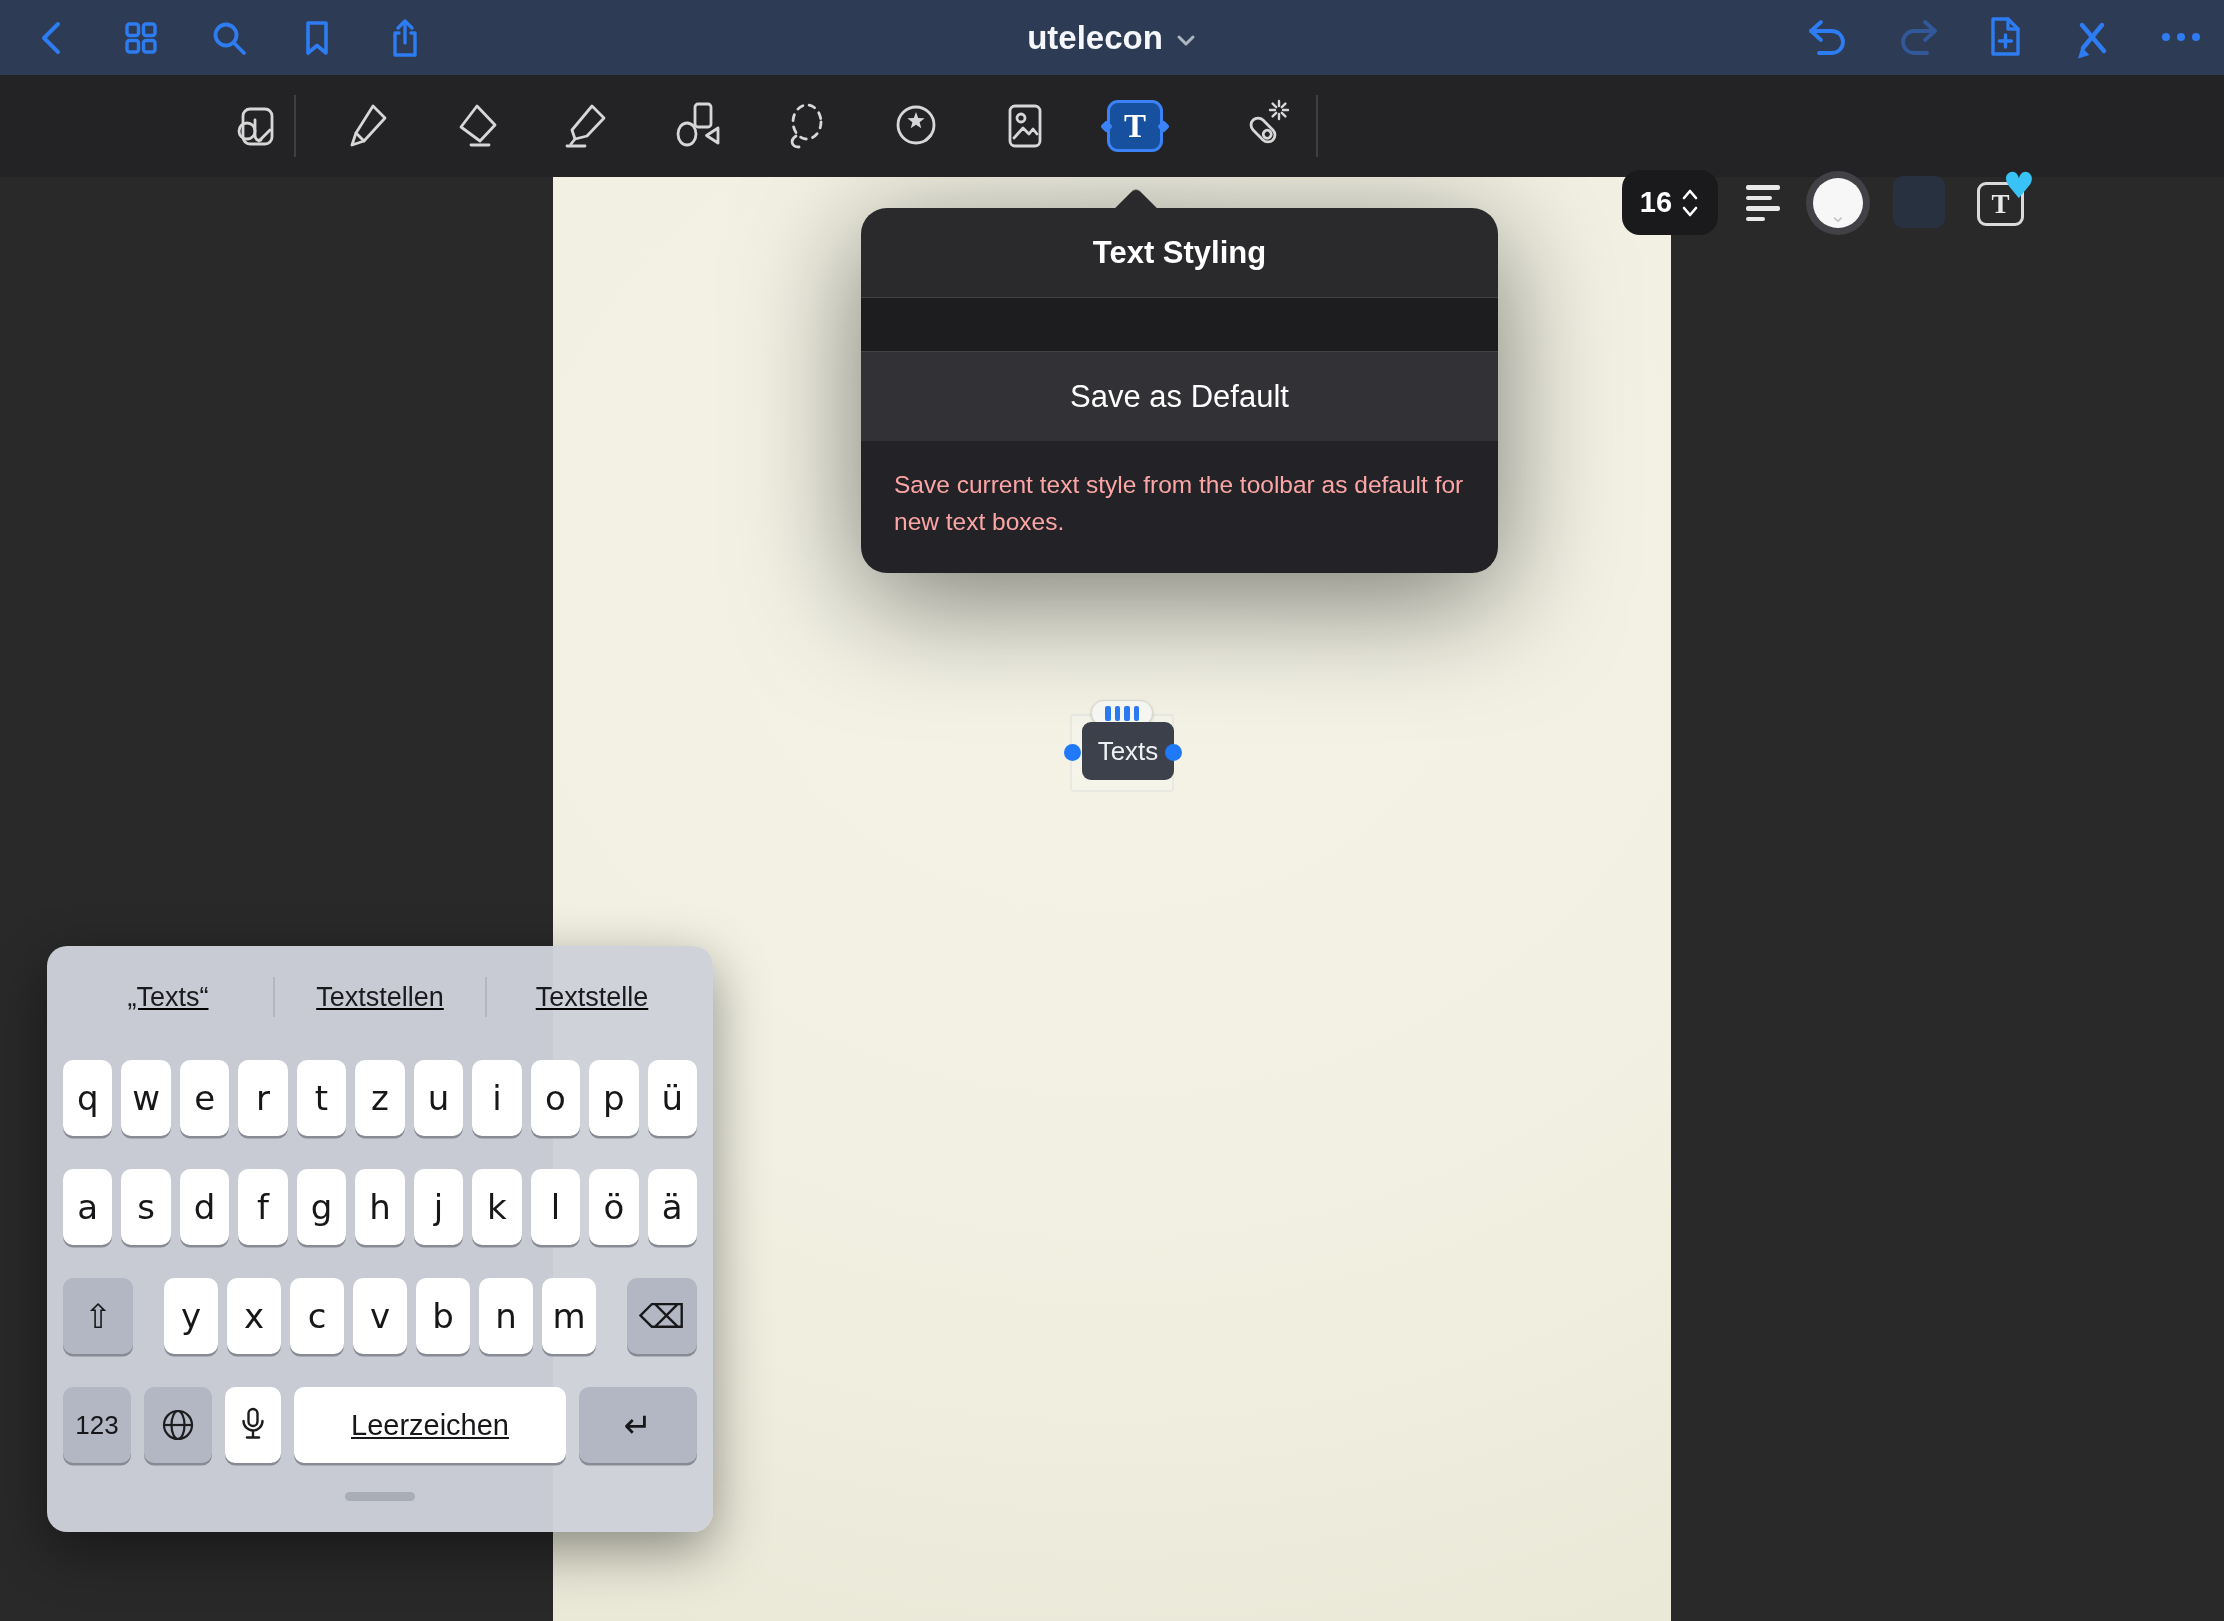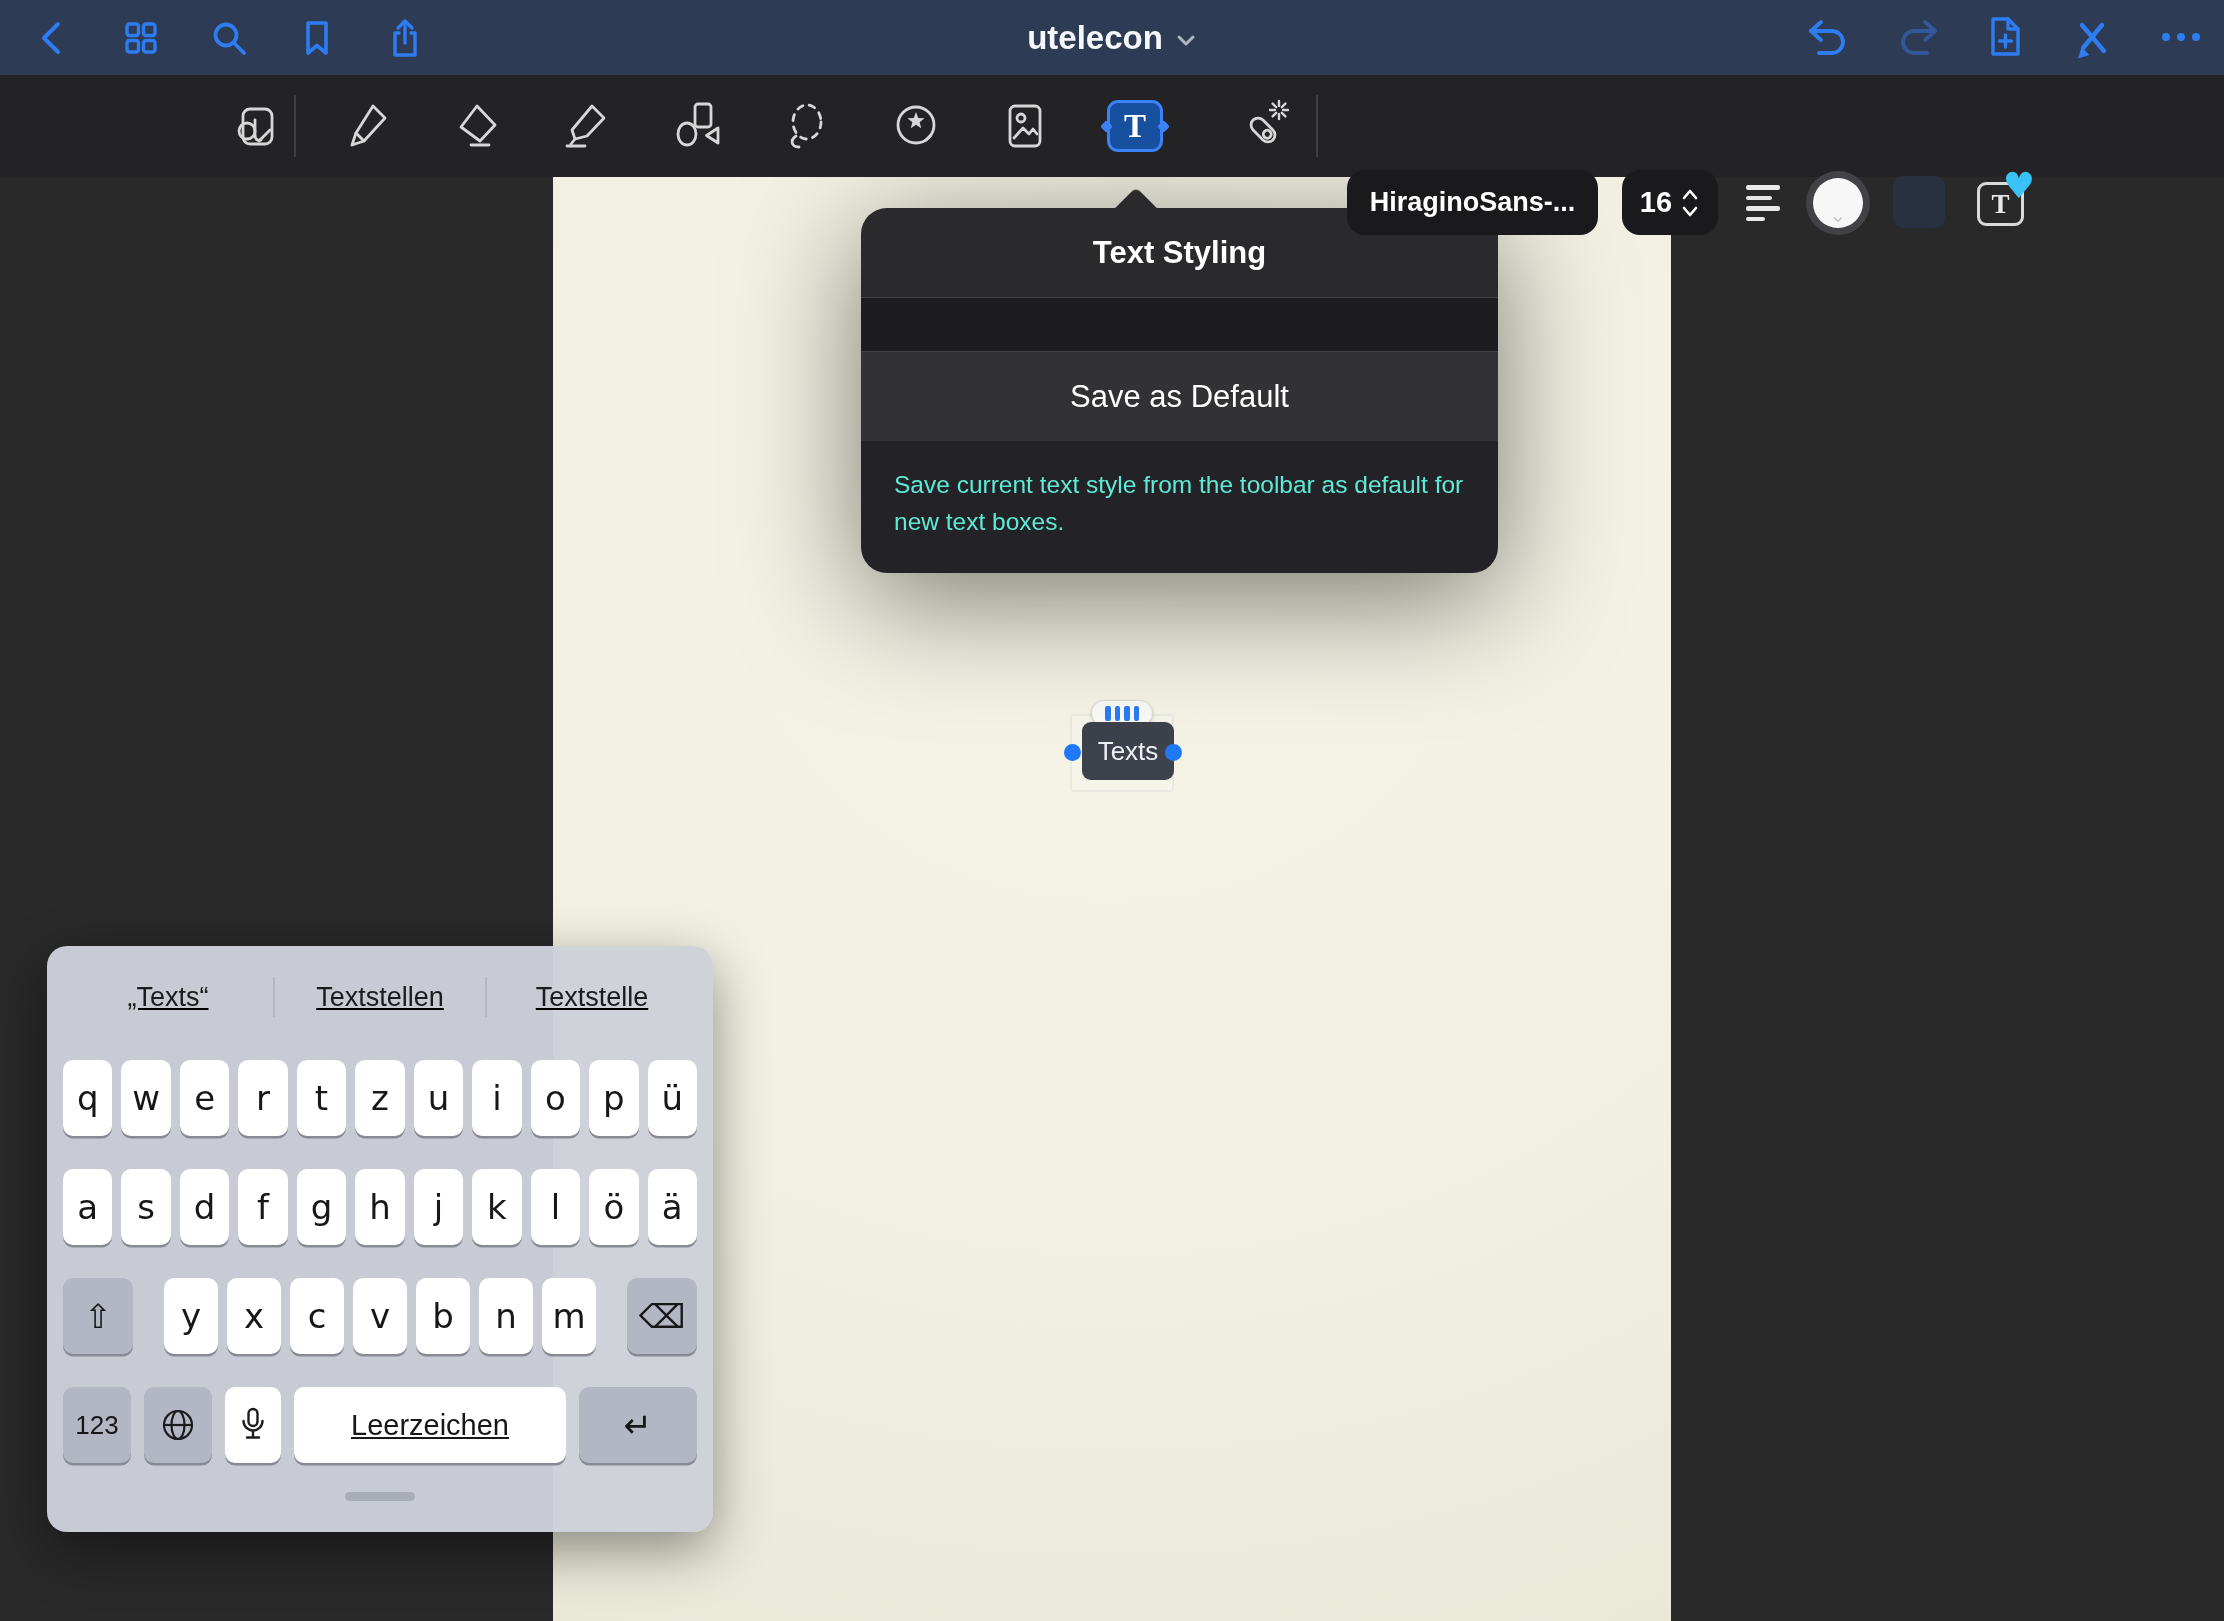--- a/index.html
+++ b/index.html
@@ -58,21 +58,21 @@
 
   
   .popover { position:absolute; left:817px; top:208px; width:637px; z-index:40; filter:drop-shadow(0 26px 60px rgba(0,0,0,0.5));padding-left:44px; }
   .pop-arrow { position:absolute; top:-13px; left:300px; width:38px; height:38px; background:#2a2a2c; border-radius:6px; transform:rotate(45deg); }
   .pop-body { position:relative; border-radius:26px; overflow:hidden; width:637px; }
   .pop-header { height:90px; background:#2a2a2c; border-bottom:1px solid #414144; display:flex; align-items:center; justify-content:center;
     color:#ffffff; font-size:31px; font-weight:700; }
   .pop-strip { height:54px; background:#1d1d20; border-bottom:1px solid #414144; }
   .pop-save { height:89px; background:#323236; border:none; width:100%; display:flex; align-items:center; justify-content:center;
     color:#ffffff; font-size:31px; font-weight:400; font-family:"Liberation Sans",sans-serif; }
-  .pop-desc { height:132px; background:#232327; color:#5eead4; font-size:24.5px; line-height:37px; padding:25px 33px 0 33px; }
+  .pop-desc { height:132px; background:#232327; color:#fca5a5; font-size:24.5px; line-height:37px; padding:25px 33px 0 33px; }
 
   
   .keyboard { position:absolute; left:47px; top:946px; width:666px; height:586px; background:rgba(206,209,218,0.97);
     border-radius:20px; z-index:45; box-shadow:0 18px 55px rgba(0,0,0,0.42); padding:0 16px; }
   .sugg-bar { margin-top:18px; height:66px; display:flex; align-items:center;text-decoration:underline; }
   .sugg { flex:1; text-align:center; font-size:27px; color:#1b1b1d; background:none; border:none; font-family:"Liberation Sans",sans-serif; }
   .sugg-div { width:2px; height:40px; background:#b4b7c0; }
   .krow { display:flex; gap:9px; height:76px; margin-bottom:33px; }
   .krow.first { margin-top:30px; }
   .krow.bottom { gap:13px; margin-bottom:0; }
@@ -290,21 +290,20 @@
             <path d="M35.6 5.6 L39.2 9.2"></path>
             <path d="M44.8 14.8 L48.4 18.4"></path>
             <path d="M35.6 18.4 L39.2 14.8"></path>
             <path d="M44.8 9.2 L48.4 5.6"></path>
           </g>
         </svg>
     </span>
   </button>
   <div class="tdivider" style="left:1316px"></div>
 
-  <button class="font-btn">HiraginoSans-...</button>
   <button class="size-btn">
     <span>16</span>
     <span>
       <svg width="20" height="34" viewBox="0 0 20 34" fill="none" stroke="#ffffff" stroke-width="2.6" stroke-linecap="round" stroke-linejoin="round">
           <path d="M4 12 L10 5 L16 12"></path>
           <path d="M4 22 L10 29 L16 22"></path>
         </svg>
     </span>
   </button>
   <button class="align-btn">

